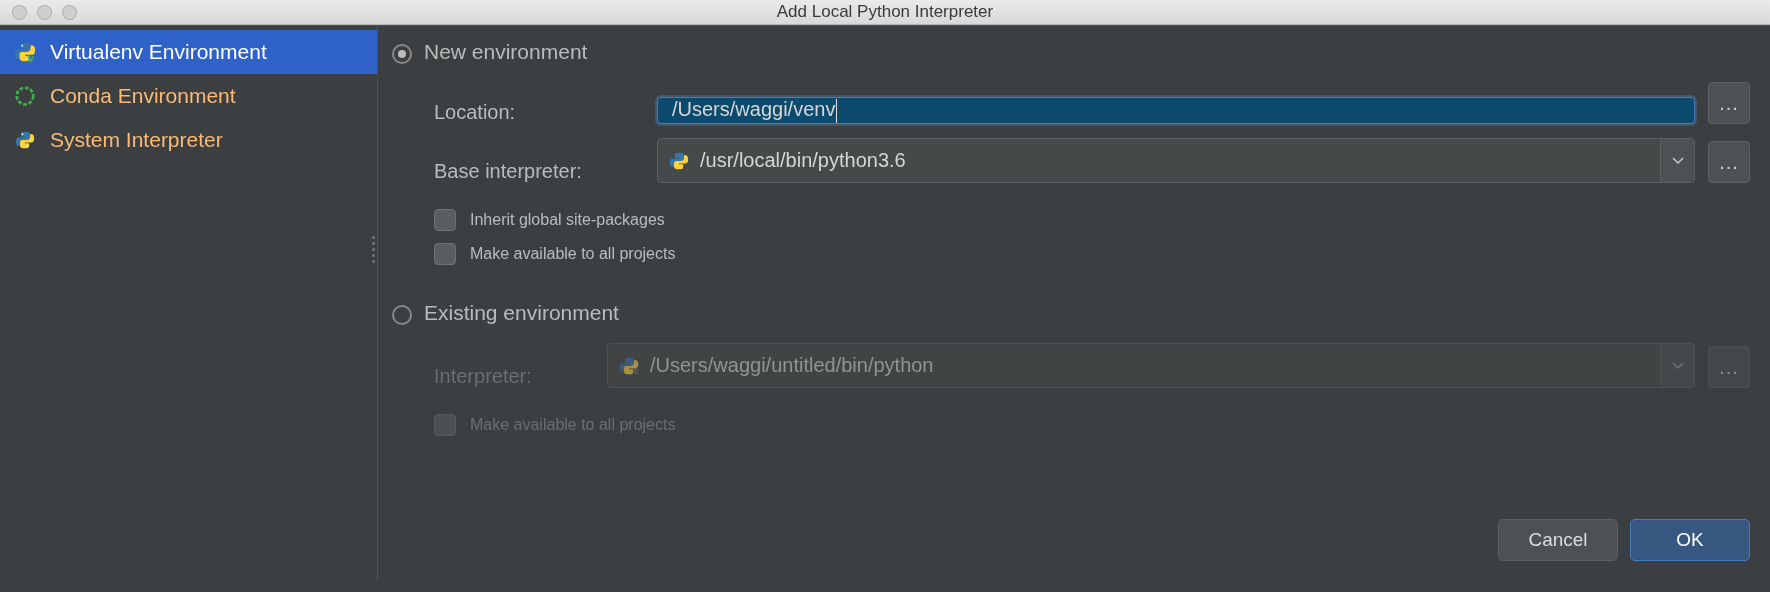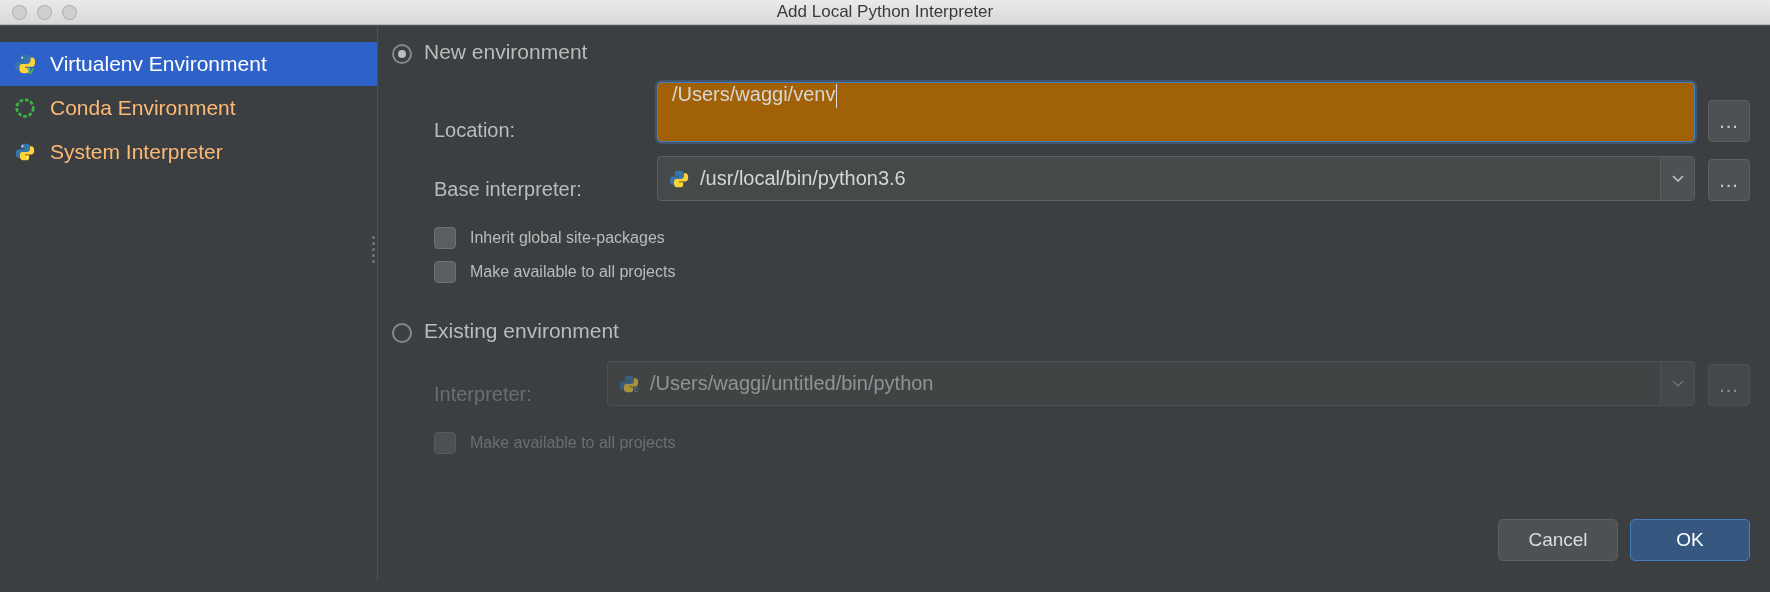--- a/index.html
+++ b/index.html
@@ -2,37 +2,37 @@
 <html><head>
 <meta charset="utf-8">
 <style>
   * { box-sizing: border-box; margin: 0; padding: 0; font-family: -apple-system, BlinkMacSystemFont, "Segoe UI", Helvetica, Arial, sans-serif; }
   body { background: #3c3f41; width: 1770px; height: 592px; overflow: hidden; color: #bbbbbb; font-size: 17px; }
   .titlebar { height: 25px; background: linear-gradient(#eaeaea, #d8d8d8); border-bottom: 1px solid #b5b5b5; display: flex; align-items: center; padding: 0 12px; position: relative; }
   .traffic { display: flex; gap: 10px; }
   .tlight { width: 15px; height: 15px; border-radius: 50%; background: #cfcfcf; box-shadow: inset 0 0 0 1px rgba(0,0,0,0.15); }
   .wintitle { position: absolute; left: 0; right: 0; text-align: center; color: #3a3a3a; font-size: 17px; pointer-events: none; }
   .content { display: flex; height: calc(100% - 36px); border-top: 1px solid #515151; }
-  .sidebar { width: 378px; background: #3c3f41; padding: 16px 0; border-right: 1px solid #515151; }
+  .sidebar { width: 378px; background: #3c3f41; padding: 4px 0; border-right: 1px solid #515151; }
   .side-item { display: flex; align-items: center; gap: 14px; padding: 10px 14px; font-size: 21px; cursor: pointer; }
   .side-item.selected { background: #2e62c9; color: #ffffff; }
   .side-item:not(.selected) { color: #fdba74; }
   .icon { width: 22px; height: 22px; display: flex; align-items: center; justify-content: center; }
   .main { flex: 1; padding: 14px 20px 20px 14px; display: flex; flex-direction: column; position: relative; }
   .radio-row { display: flex; align-items: flex-end; gap: 12px; margin-bottom: 18px; }
   .radio { width: 20px; height: 20px; border-radius: 50%; border: 2px solid #888; display: flex; align-items: center; justify-content: center; cursor: pointer; }
   .radio .dot { width: 8px; height: 8px; border-radius: 50%; background: #bbb; display: none; }
   .radio.selected .dot { display: block; }
   .radio-label { font-size: 21px; color: #bbbbbb; }
   .existing-section .radio-label { color: #bbbbbb; }
   .form { padding-left: 42px; display: flex; flex-direction: column; gap: 14px; margin-bottom: 26px; }
   .form-row { display: flex; align-items: flex-end; gap: 13px; }
   .form-label { width: 210px; font-size: 20px; color: #bbbbbb; }
   .form-label.disabled { color: #6a6e70; }
-  .text-input { flex: 1; height: 60px; background: #a16207; border: 1px solid #5e6060; border-radius: 4px; color: #d6d6d6; padding: 0 14px; font-size: 20px; outline: none; }
+  .text-input { flex: 1; height: 27px; background: #0c4a6e; border: 1px solid #5e6060; border-radius: 4px; color: #d6d6d6; padding: 0 14px; font-size: 20px; outline: none; }
   .text-input.focused { border: 1px solid #4a7dbd; box-shadow: 0 0 0 2px rgba(74,125,189,0.35); }
   .combo { flex: 1; height: 45px; background: #45494a; border: 1px solid #5e6060; border-radius: 4px; color: #d6d6d6; padding: 0 10px; font-size: 20px; display: flex; align-items: center; gap: 10px; cursor: pointer; }
   .combo.disabled { opacity: 0.55; cursor: default; }
   .combo .text { flex: 1; }
   .combo .arrow-btn { width: 34px; height: 28px; background: #4d5153; border-left: 1px solid #5e6060; display: flex; align-items: center; justify-content: center; border-radius: 2px; margin: 0 -10px 0 0; height: 100%; }
   .combo .arrow-btn svg { width: 12px; height: 8px; }
   .sq-btn { width: 42px; height: 42px; background: #4d5153; border: 1px solid #5e6060; border-radius: 4px; display: flex; align-items: center; justify-content: center; color: #cfcfcf; font-size: 20px; cursor: pointer; letter-spacing: 1px; }
   .sq-btn.disabled { opacity: 0.55; cursor: default; }
   .check-row { display: flex; align-items: center; gap: 14px; padding-left: 42px; margin-bottom: 12px; }
   .checkbox { width: 22px; height: 22px; border-radius: 4px; background: #5a5e60; border: 1px solid #6d7173; cursor: pointer; }

